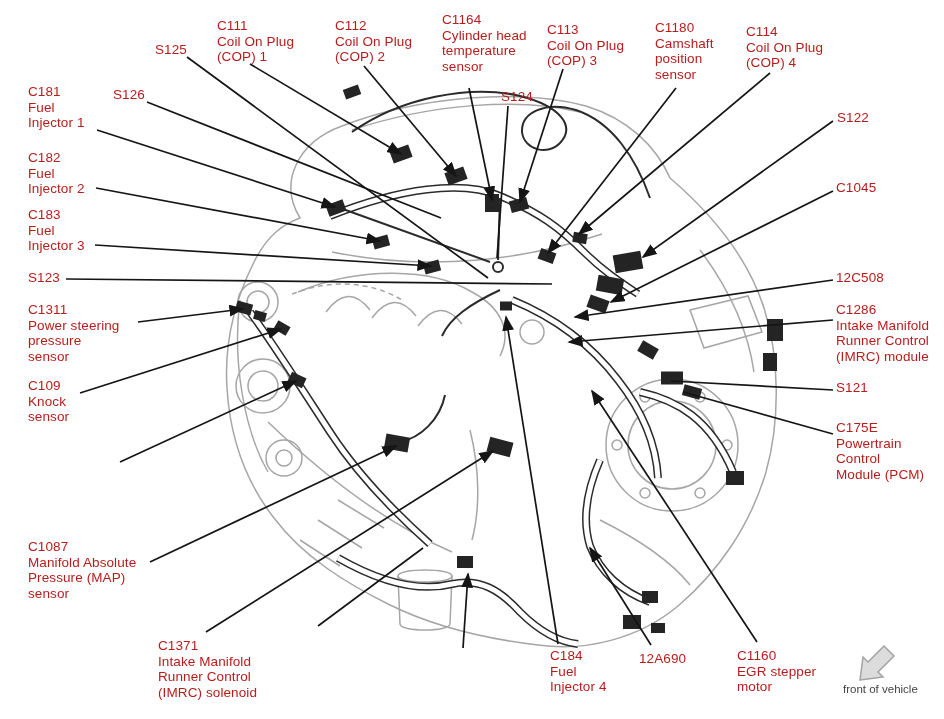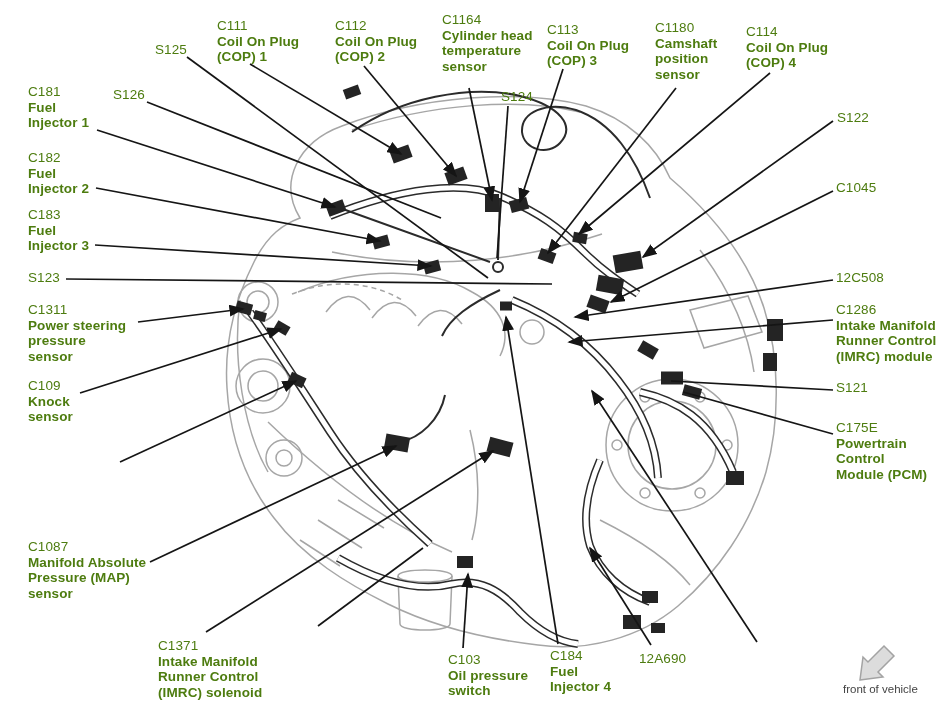--- a/index.html
+++ b/index.html
@@ -6,29 +6,29 @@
   .stage{
     position:relative;
     width:944px;height:719px;
     background:#ffffff;
     overflow:hidden;
     font-family:"Liberation Sans", sans-serif;
   }
   .stage svg{position:absolute;left:0;top:0;}
   .callout{
     position:absolute;
-    color:#4d7c0f;
+    color:#b91c1c;
     font-size:13.5px;
     line-height:15.5px;
     letter-spacing:.1px;
     white-space:pre-line;
     width:140px;
   }
   .callout .code{white-space:pre-line;}
-  .callout .desc{white-space:pre-line;font-weight:bold;}
+  .callout .desc{white-space:pre-line;}
   .fov-label{
     position:absolute;
     color:#444;
     font-size:11.5px;
     width:110px;
   }
 </style>
 </head>
 <body>
 
@@ -204,20 +204,20 @@
 sensor</div></div>
   <div class="callout" style="left:28px;top:378px"><div class="code">C109</div><div class="desc">Knock
 sensor</div></div>
   <div class="callout" style="left:28px;top:539px"><div class="code">C1087</div><div class="desc">Manifold Absolute
 Pressure (MAP)
 sensor</div></div>
 
   <div class="callout" style="left:158px;top:638px"><div class="code">C1371</div><div class="desc">Intake Manifold
 Runner Control
 (IMRC) solenoid</div></div>
-  <div class="callout" style="left:448px;top:652px"><div class="code">C103</div><div class="desc">Oil pressure
-switch</div></div>
   <div class="callout" style="left:550px;top:648px"><div class="code">C184</div><div class="desc">Fuel
 Injector 4</div></div>
   <div class="callout" style="left:639px;top:651px"><div class="code">12A690</div></div>
+  <div class="callout" style="left:737px;top:648px"><div class="code">C1160</div><div class="desc">EGR stepper
+motor</div></div>
 
   <div class="fov-label" style="left:843px;top:683px">front of vehicle</div>
 </div>
 
 </body></html>

